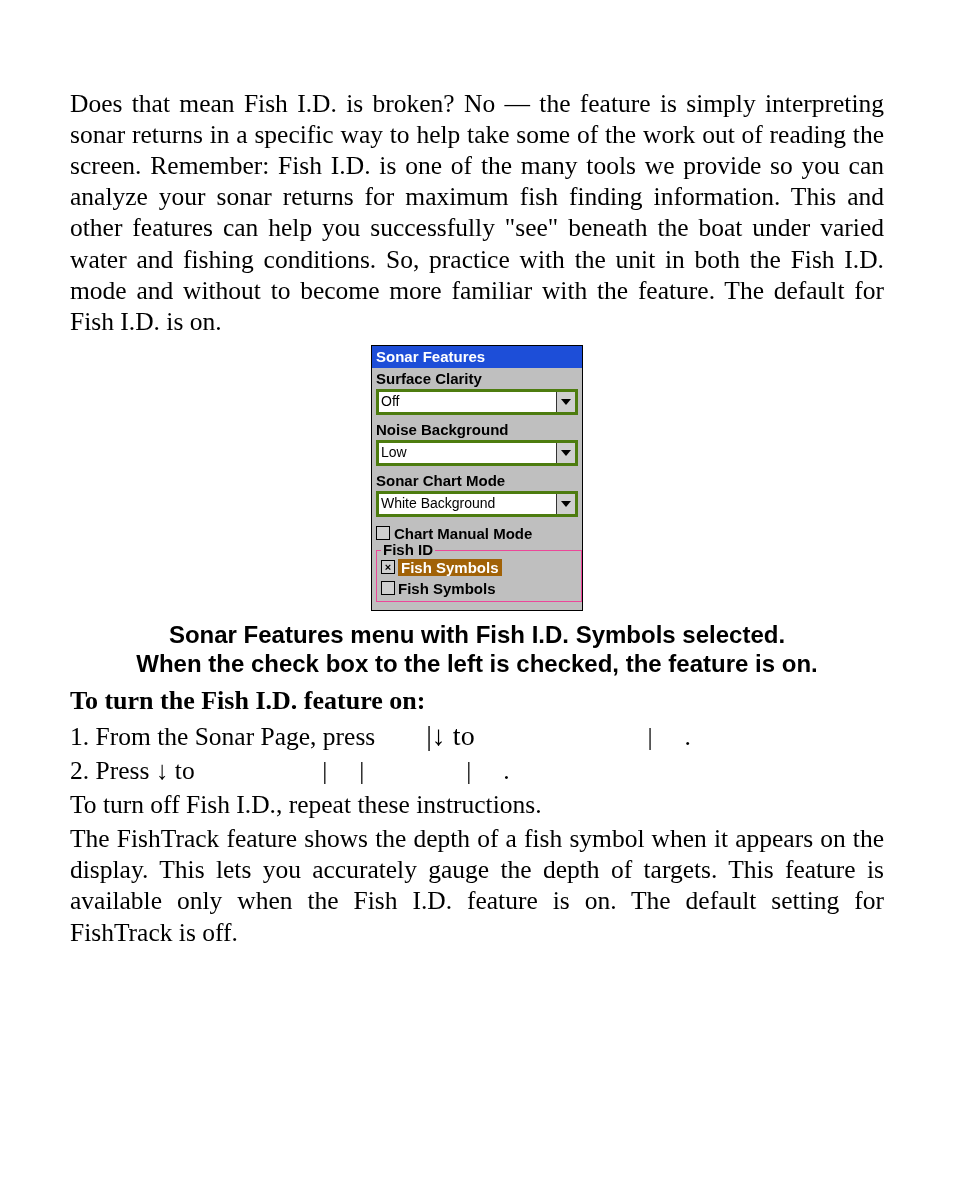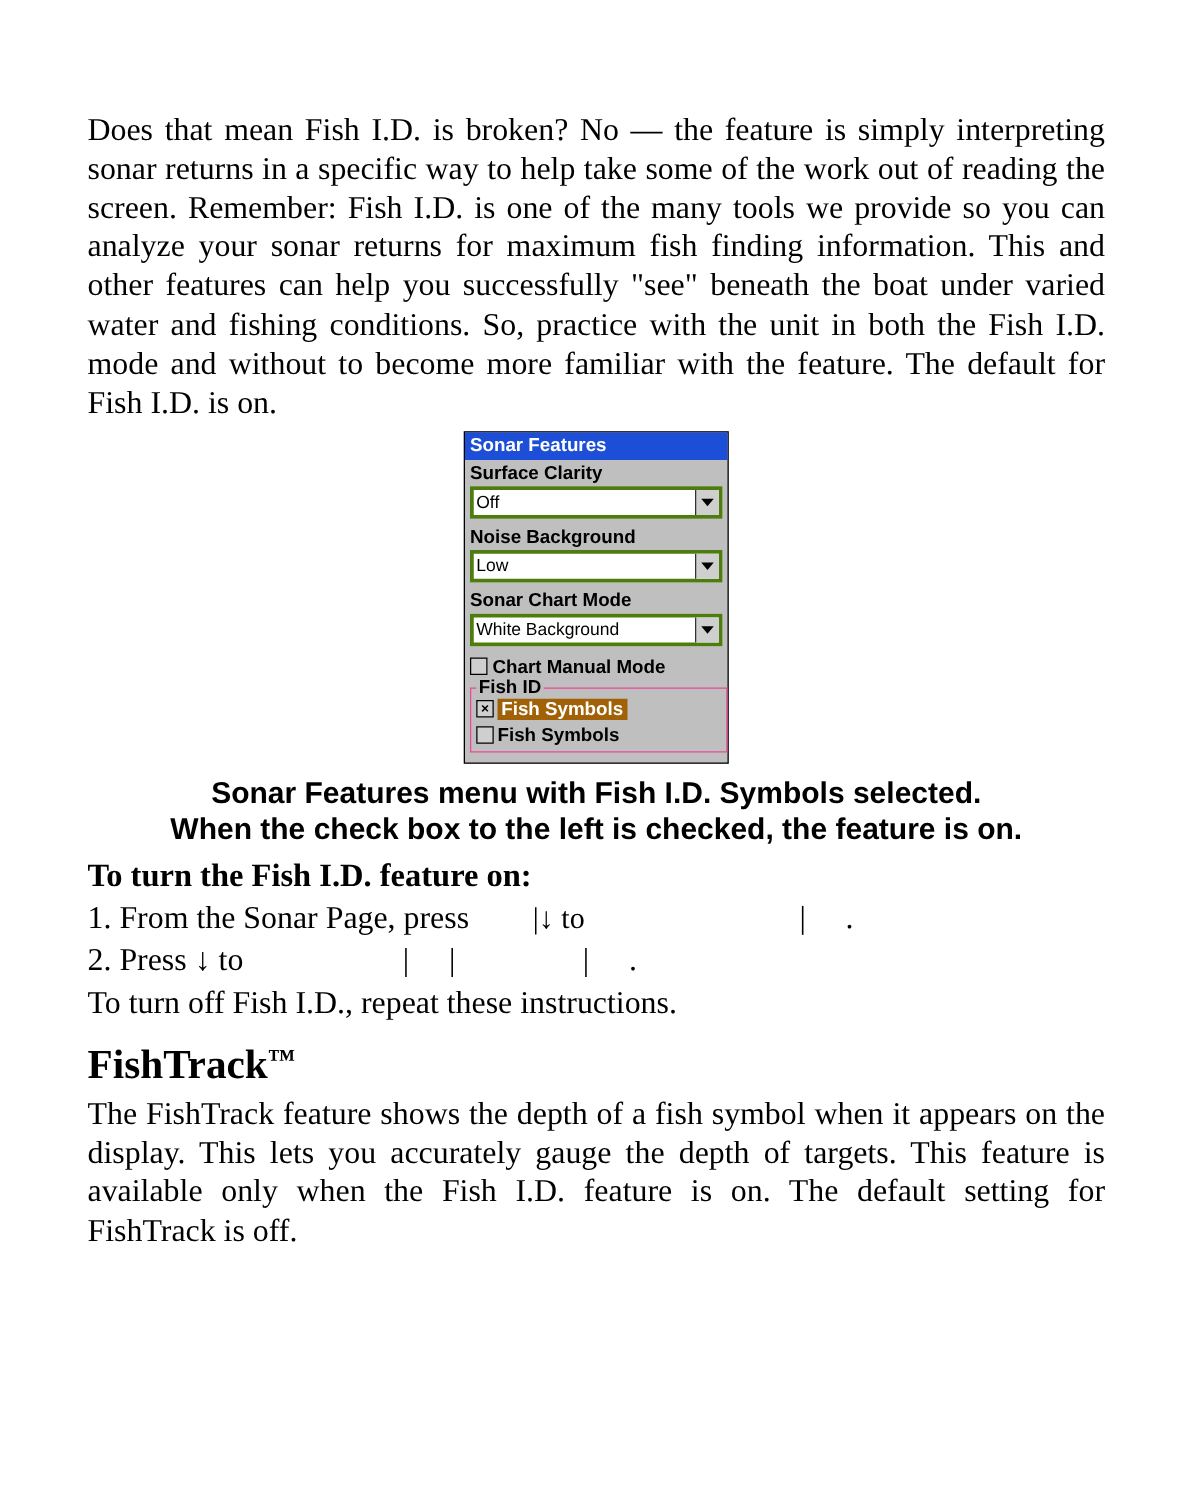--- a/index.html
+++ b/index.html
@@ -139,21 +139,21 @@
   .subhead {
     font-weight: bold;
     font-size: 26px;
     margin: 8px 0 2px 0;
   }
   .step-line, .plain-line {
     font-size: 25.5px;
     line-height: 1.25;
     margin: 0 0 2px 0;
   }
-  .arrow { font-size: 24px; }
+  .arrow { font-size: 28px; }
   .h2 {
     font-family: "Century Schoolbook", "New Century Schoolbook", Georgia, serif;
     font-weight: bold;
     font-size: 33px;
     margin: 16px 0 4px 0;
   }
   .tm { font-size: 22px; vertical-align: top; }
 </style>
 </head>
 <body>
@@ -227,19 +227,16 @@
     &nbsp;&nbsp;&nbsp;
     <span>|</span>
     &nbsp;&nbsp;&nbsp;&nbsp;&nbsp;&nbsp;&nbsp;&nbsp;&nbsp;&nbsp;&nbsp;&nbsp;&nbsp;&nbsp;
     <span>|</span>
     &nbsp;&nbsp;&nbsp;
     <span>.</span>
   </div>
 
   <div class="plain-line">To turn off Fish I.D., repeat these instructions.</div>
 
-  <div class="h2">
-    <span>FishTrack</span><span class="tm">™</span>
-  </div>
 
   <p class="body-par">The FishTrack feature shows the depth of a fish symbol when it appears on the display. This lets you accurately gauge the depth of targets. This feature is available only when the Fish I.D. feature is on. The default setting for FishTrack is off.</p>
 
 </div>
 
 </body></html>

